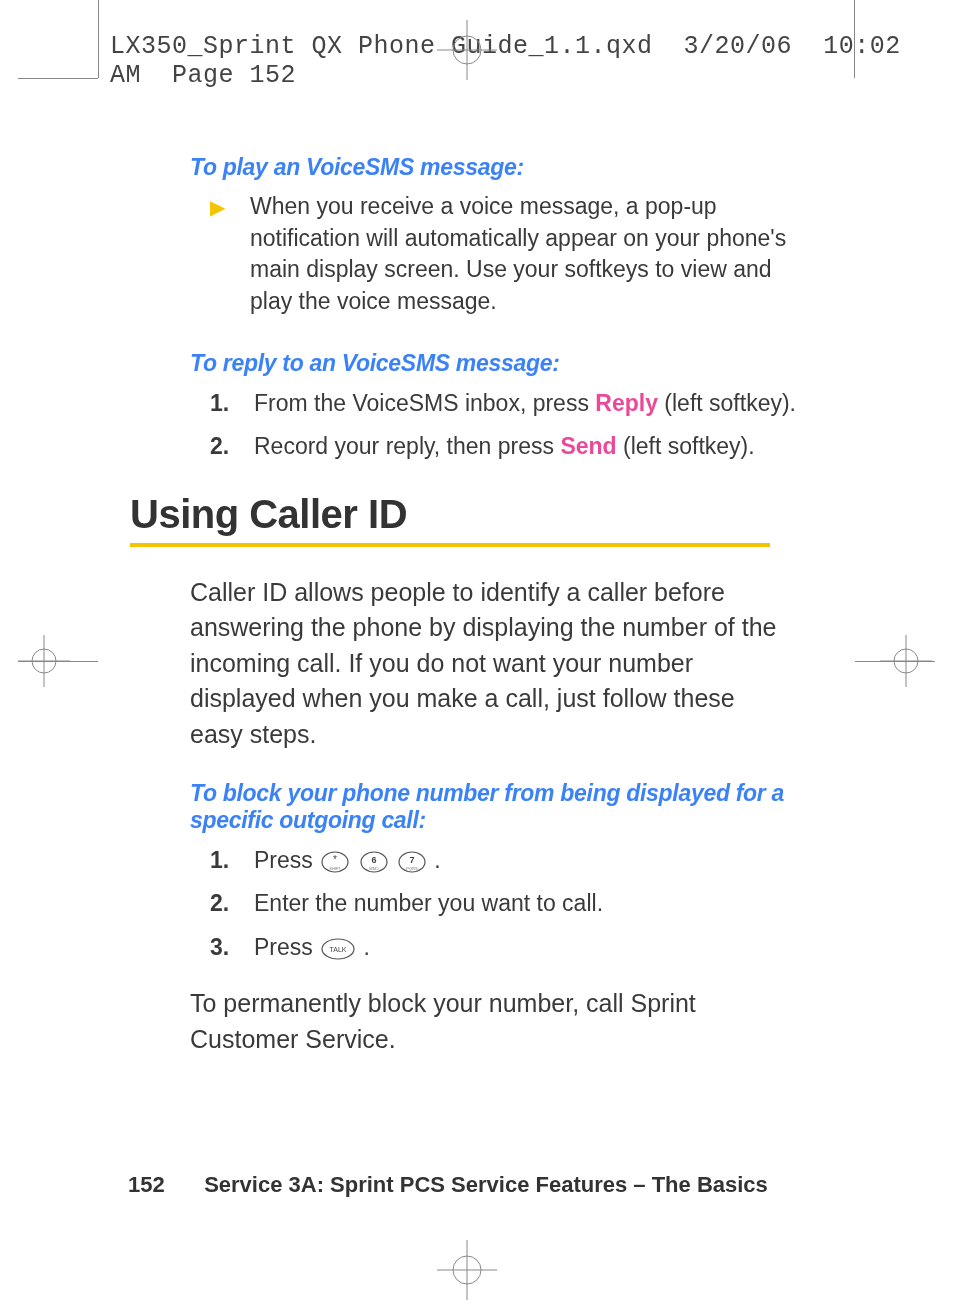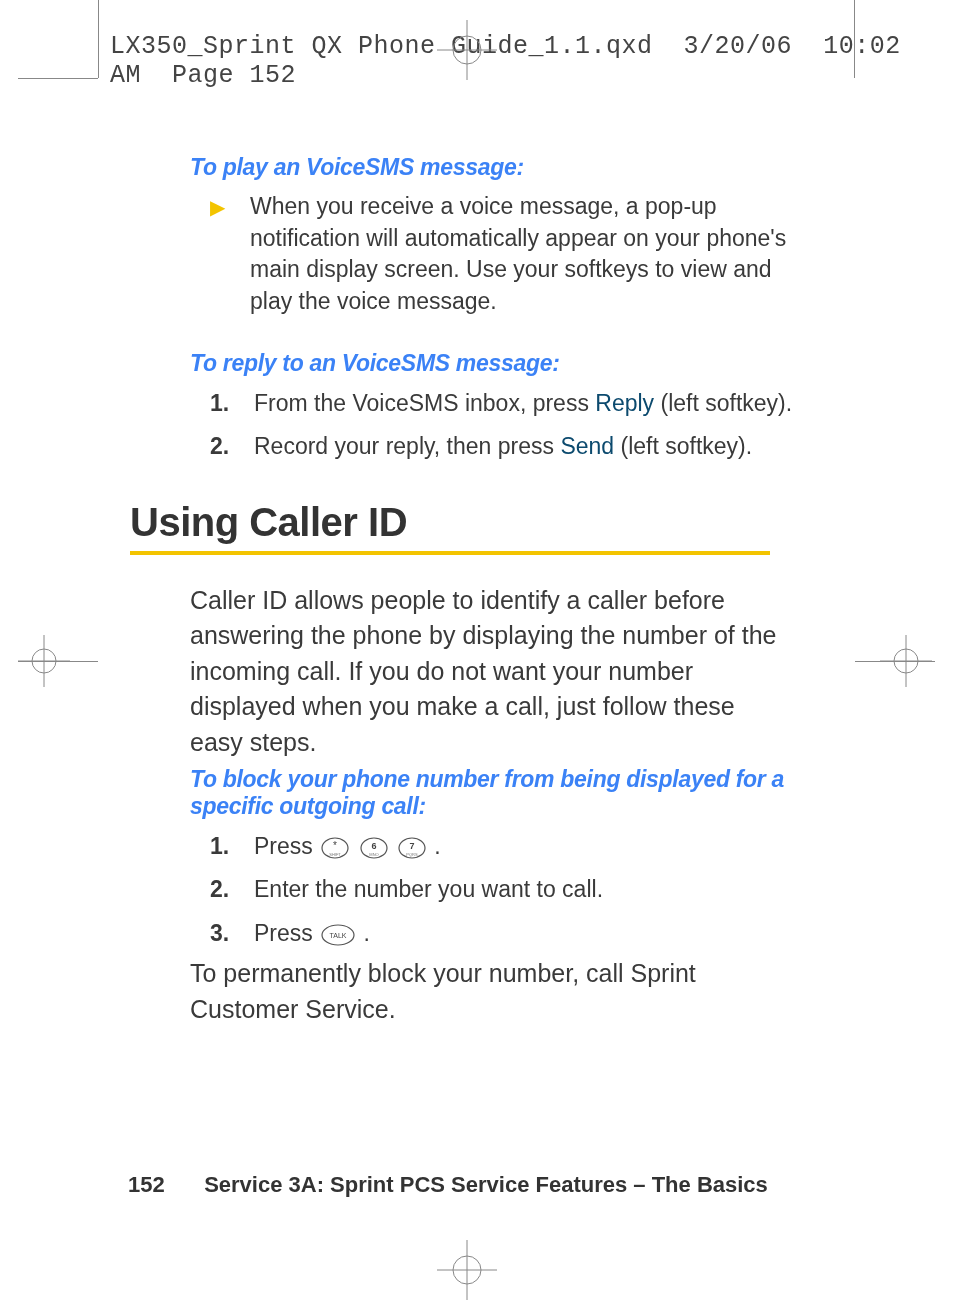--- a/index.html
+++ b/index.html
@@ -50,21 +50,21 @@
     font-weight: 700;
     letter-spacing: -0.5px;
     color: #333;
     margin: 0 0 18px 50px;
   }
   .h1 {
     font-size: 40px;
     font-weight: 700;
     letter-spacing: -0.5px;
     color: #333;
-    margin: 36px 0 4px 0;
+    margin: 28px 0 4px 0;
     padding-bottom: 6px;
     border-bottom: 4px solid #f3c400;
     width: 640px;
   }
   .procedure-label {
     font-weight: 700;
     font-size: 23px;
     letter-spacing: -0.3px;
     color: #3b82f6;
     margin: 14px 0 10px 60px;
@@ -96,21 +96,21 @@
     min-width: 44px;
   }
   .ol-item .txt { flex:1; }
   .para {
     font-size: 25px;
     line-height: 1.42;
     color: #3a3a3a;
     margin: 28px 0 0 60px;
     width: 600px;
   }
-  b.kw { font-weight:400; color:#0c4a6e; }
+  b.kw { font-weight:700; color:#ec4899; }
   .keycap {
     display:inline-block;
     vertical-align: middle;
     width: 30px;
     height: 22px;
     margin: 0 1px;
   }
   .keycap svg { display:block; }
   .footer {
     position: absolute;
@@ -185,21 +185,21 @@
     <span class="num">2.</span>
     <span class="txt">
       <span>Record your reply, then press </span><b class="kw">Send</b><span> (left softkey).</span>
     </span>
   </div>
 
   <div class="h1">Using Caller ID</div>
 
   <div class="para">Caller ID allows people to identify a caller before answering the phone by displaying the number of the incoming call. If you do not want your number displayed when you make a call, just follow these easy steps.</div>
 
-  <div class="procedure-label" style="margin-top:6px; width:600px;">To block your phone number from being displayed for a specific outgoing call:</div>
+  <div class="procedure-label" style="margin-top:28px; width:600px;">To block your phone number from being displayed for a specific outgoing call:</div>
 
   <div class="ol-item">
     <span class="num">1.</span>
     <span class="txt">
       <span>Press </span>
       <span class="keycap">
         <svg width="30" height="22">
             <ellipse cx="15" cy="11" rx="13" ry="10" fill="none" stroke="#555" stroke-width="1.2"></ellipse>
             <text x="15" y="12" font-size="10" text-anchor="middle" fill="#444" font-family="Arial">*</text>
             <text x="15" y="19" font-size="4" text-anchor="middle" fill="#777">SHIFT</text>
@@ -235,20 +235,20 @@
       <span class="keycap" style="width:36px">
         <svg width="36" height="22">
             <ellipse cx="18" cy="11" rx="16" ry="10" fill="none" stroke="#555" stroke-width="1.2"></ellipse>
             <text x="18" y="14" font-size="7" text-anchor="middle" fill="#444" font-family="Arial">TALK</text>
           </svg>
       </span>
       <span> .</span>
     </span>
   </div>
 
-  <div class="para" style="margin-top:6px">To permanently block your number, call Sprint Customer Service.</div>
+  <div class="para" style="margin-top:22px">To permanently block your number, call Sprint Customer Service.</div>
 
 </div>
 
 <div class="footer">
   <span class="pg">152</span>
   <span>Service 3A: Sprint PCS Service Features – The Basics</span>
 </div>
 
 </body></html>

